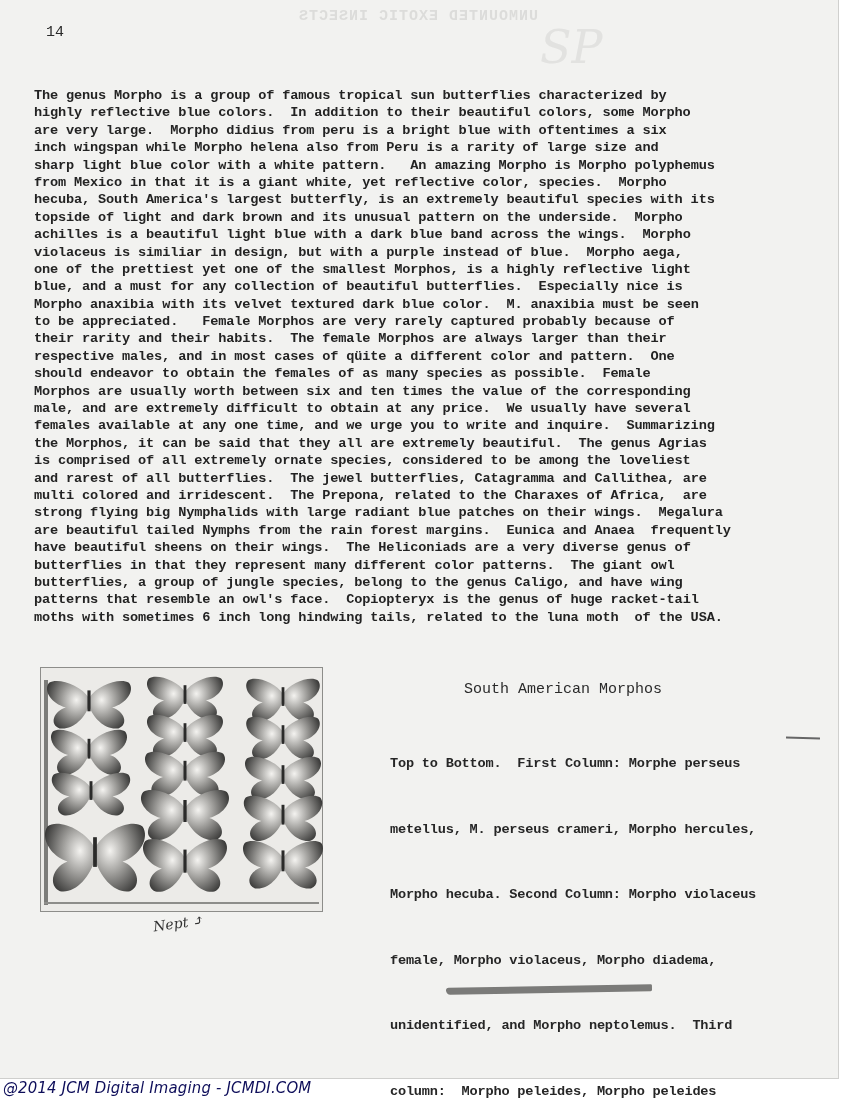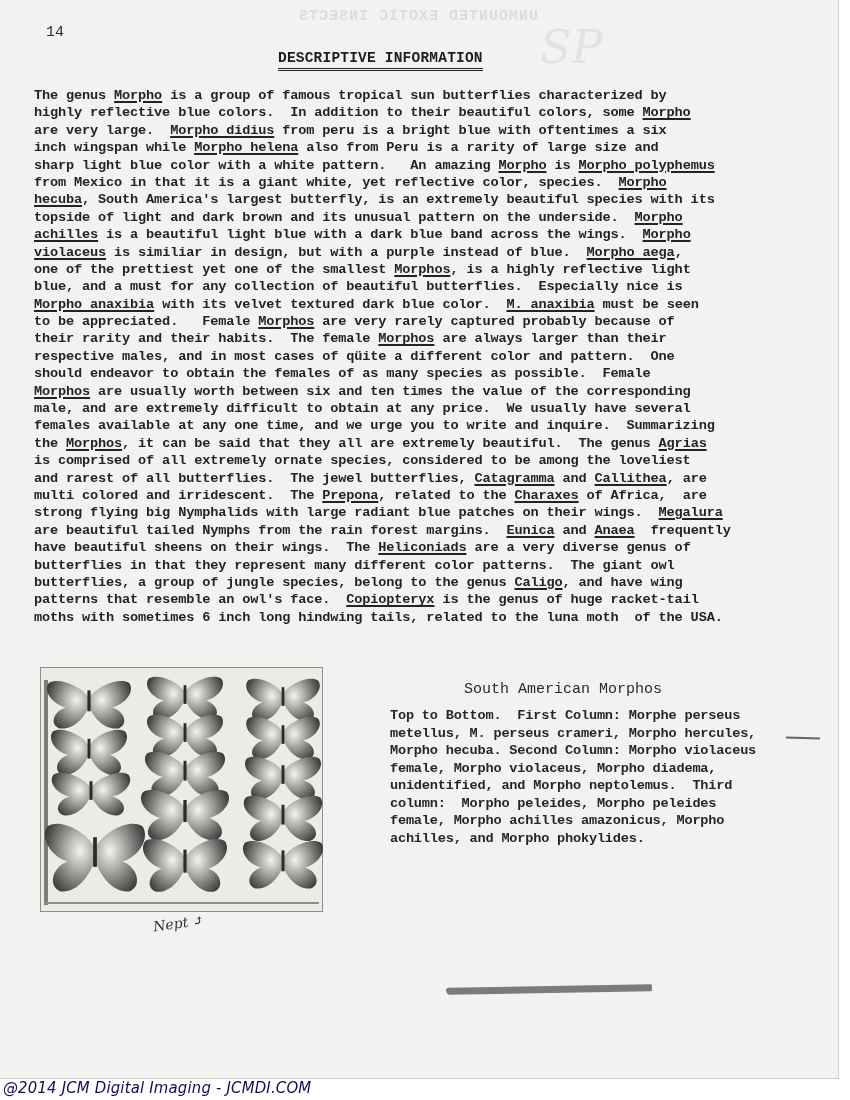--- a/index.html
+++ b/index.html
@@ -68,21 +68,21 @@
       top: 87px;
       width: 740px;
       font-size: 13.6px;
       line-height: 17.4px;
       font-weight: bold;
       color: #232323;
       white-space: pre;
       letter-spacing: -0.15px;
     }
     .body-text .line { display: block; height: 17.4px; }
-    .u { text-decoration: underline; text-decoration-thickness: 1.5px; text-underline-offset: 2px; }
+    .u { text-decoration-thickness: 1.5px; text-underline-offset: 2px; }
 
     .photo {
       position: absolute;
       left: 40px;
       top: 667px;
       width: 283px;
       height: 245px;
       background: #ecebe8;
       border: 1px solid #8d8d8a;
       box-sizing: border-box;
@@ -126,21 +126,21 @@
       position: absolute;
       left: 390px;
       top: 707px;
       font-size: 13.6px;
       line-height: 17.5px;
       font-weight: bold;
       color: #262626;
       white-space: pre;
       letter-spacing: -0.2px;
     }
-    .caption .line { display: block; height: 17.5px; }
+    .caption .line { display: block; height: 17.5px; margin-top: 48px; }
     .margin-mark {
       position: absolute;
       left: 786px;
       top: 737px;
       width: 34px;
       height: 2px;
       background: #666;
       transform: rotate(2deg);
     }
     .pencil-stroke {
@@ -167,21 +167,20 @@
     }
   </style>
 </head>
 <body>
 
 <div class="page">
   <div class="bleed-title">UNMOUNTED EXOTIC INSECTS</div>
   <div class="bleed-scrawl">SP</div>
 
   <div class="page-number">14</div>
-  <div class="section-title">DESCRIPTIVE INFORMATION</div>
 
   <div class="body-text" id="body-text"><span class="line"><span>The genus </span><span class="u">Morpho</span><span> is a group of famous tropical sun butterflies characterized by</span></span><span class="line"><span>highly reflective blue colors.  In addition to their beautiful colors, some </span><span class="u">Morpho</span></span><span class="line"><span>are very large.  </span><span class="u">Morpho didius</span><span> from peru is a bright blue with oftentimes a six</span></span><span class="line"><span>inch wingspan while </span><span class="u">Morpho helena</span><span> also from Peru is a rarity of large size and</span></span><span class="line"><span>sharp light blue color with a white pattern.   An amazing </span><span class="u">Morpho</span><span> is </span><span class="u">Morpho polyphemus</span></span><span class="line"><span>from Mexico in that it is a giant white, yet reflective color, species.  </span><span class="u">Morpho</span></span><span class="line"><span class="u">hecuba</span><span>, South America's largest butterfly, is an extremely beautiful species with its</span></span><span class="line"><span>topside of light and dark brown and its unusual pattern on the underside.  </span><span class="u">Morpho</span></span><span class="line"><span class="u">achilles</span><span> is a beautiful light blue with a dark blue band across the wings.  </span><span class="u">Morpho</span></span><span class="line"><span class="u">violaceus</span><span> is similiar in design, but with a purple instead of blue.  </span><span class="u">Morpho aega</span><span>,</span></span><span class="line"><span>one of the prettiest yet one of the smallest </span><span class="u">Morphos</span><span>, is a highly reflective light</span></span><span class="line"><span>blue, and a must for any collection of beautiful butterflies.  Especially nice is</span></span><span class="line"><span class="u">Morpho anaxibia</span><span> with its velvet textured dark blue color.  </span><span class="u">M. anaxibia</span><span> must be seen</span></span><span class="line"><span>to be appreciated.   Female </span><span class="u">Morphos</span><span> are very rarely captured probably because of</span></span><span class="line"><span>their rarity and their habits.  The female </span><span class="u">Morphos</span><span> are always larger than their</span></span><span class="line"><span>respective males, and in most cases of qüite a different color and pattern.  One</span></span><span class="line"><span>should endeavor to obtain the females of as many species as possible.  Female</span></span><span class="line"><span class="u">Morphos</span><span> are usually worth between six and ten times the value of the corresponding</span></span><span class="line"><span>male, and are extremely difficult to obtain at any price.  We usually have several</span></span><span class="line"><span>females available at any one time, and we urge you to write and inquire.  Summarizing</span></span><span class="line"><span>the </span><span class="u">Morphos</span><span>, it can be said that they all are extremely beautiful.  The genus </span><span class="u">Agrias</span></span><span class="line"><span>is comprised of all extremely ornate species, considered to be among the loveliest</span></span><span class="line"><span>and rarest of all butterflies.  The jewel butterflies, </span><span class="u">Catagramma</span><span> and </span><span class="u">Callithea</span><span>, are</span></span><span class="line"><span>multi colored and irridescent.  The </span><span class="u">Prepona</span><span>, related to the </span><span class="u">Charaxes</span><span> of Africa,  are</span></span><span class="line"><span>strong flying big Nymphalids with large radiant blue patches on their wings.  </span><span class="u">Megalura</span></span><span class="line"><span>are beautiful tailed Nymphs from the rain forest margins.  </span><span class="u">Eunica</span><span> and </span><span class="u">Anaea</span><span>  frequently</span></span><span class="line"><span>have beautiful sheens on their wings.  The </span><span class="u">Heliconiads</span><span> are a very diverse genus of</span></span><span class="line"><span>butterflies in that they represent many different color patterns.  The giant owl</span></span><span class="line"><span>butterflies, a group of jungle species, belong to the genus </span><span class="u">Caligo</span><span>, and have wing</span></span><span class="line"><span>patterns that resemble an owl's face.  </span><span class="u">Copiopteryx</span><span> is the genus of huge racket-tail</span></span><span class="line"><span>moths with sometimes 6 inch long hindwing tails, related to the luna moth  of the USA.</span></span></div>
 
   <div class="photo">
     <div class="edge"></div>
     <div class="bottom-edge"></div>
     <svg width="283" height="245" viewBox="0 0 283 245">
       <defs>
         <radialGradient id="wingL" cx="70%" cy="40%" r="80%">
           <stop offset="0%" stop-color="#f4f3f0"></stop>

